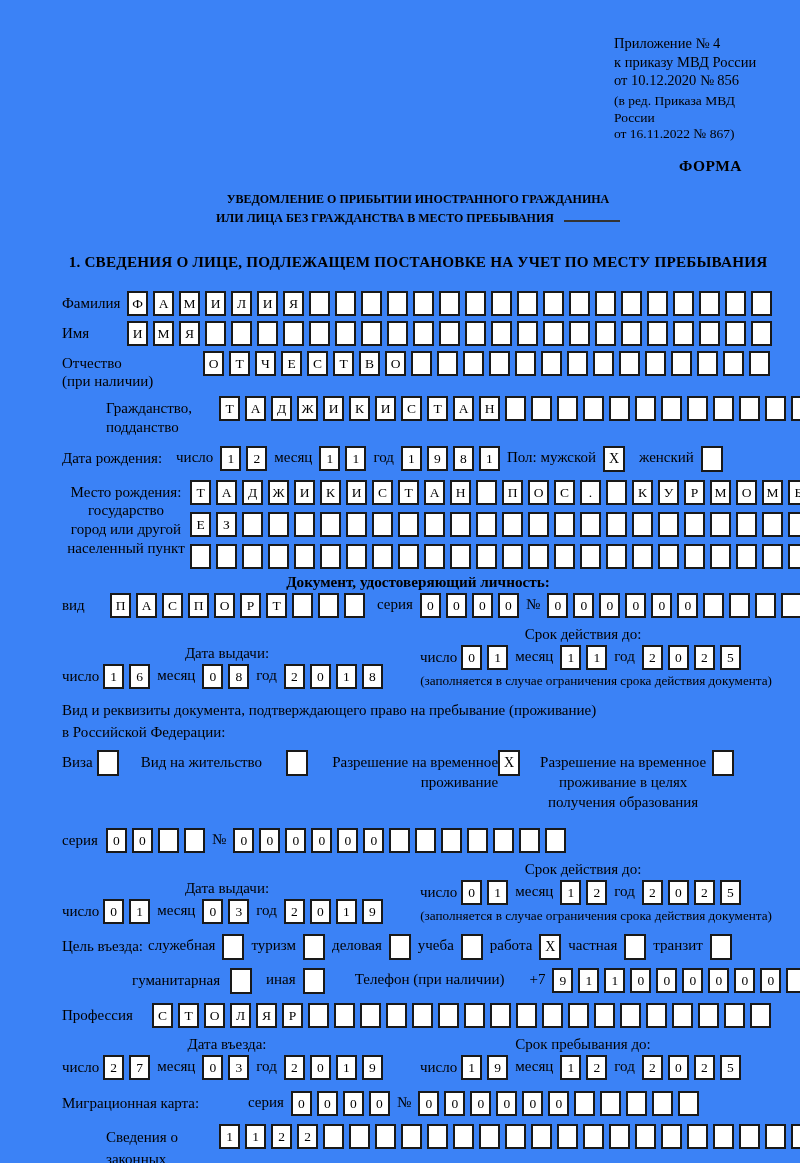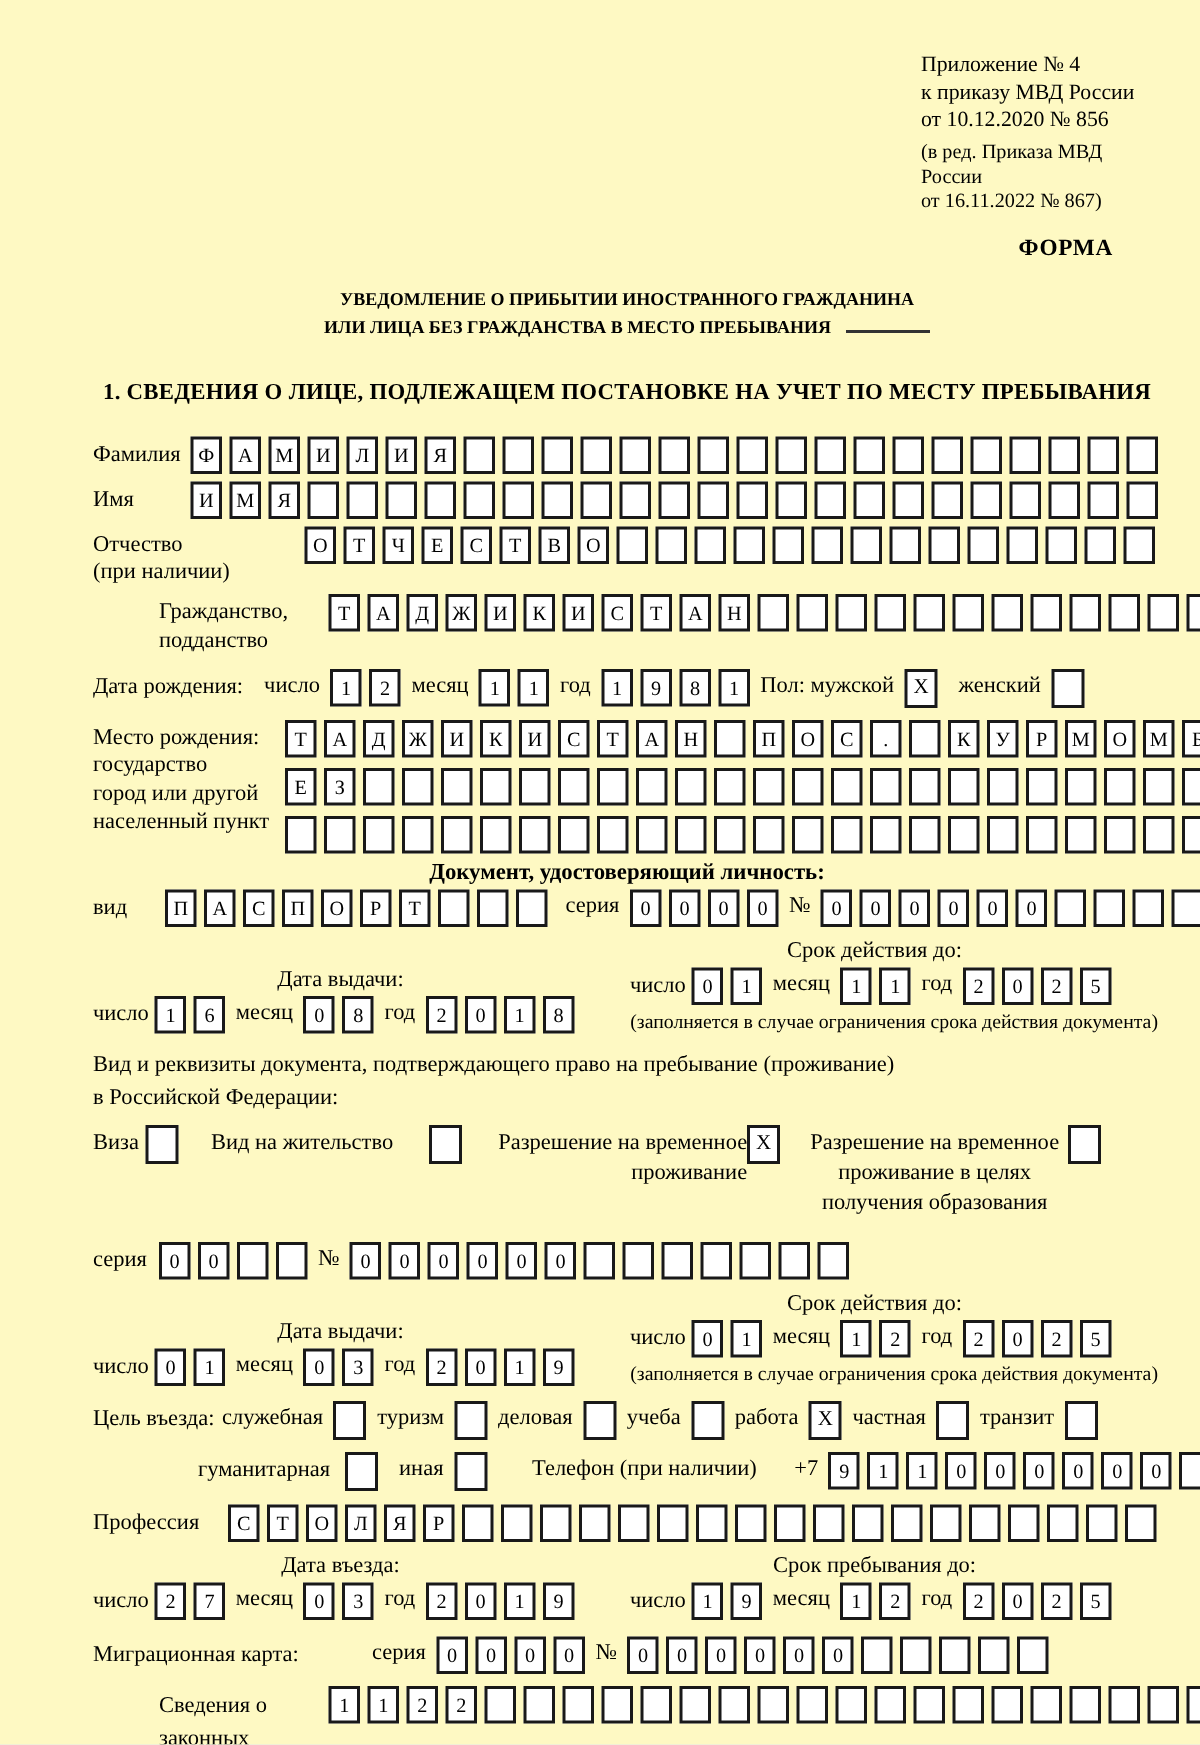--- a/index.html
+++ b/index.html
@@ -1,17 +1,17 @@
 <!DOCTYPE html>
 <html><head>
 <meta charset="utf-8">
 <style>
   html,body{margin:0;padding:0;background:#e8e8e8;}
   .page{
-    width:800px;height:1163px;background:#fef9c3;margin:0 auto;
+    width:800px;height:1163px;background:#3b82f6;margin:0 auto;
     box-sizing:border-box;padding:34px 26px 0 62px;
     font-family:"Liberation Serif","DejaVu Serif",serif;
     font-size:15px;color:#000;overflow:hidden;position:relative;
   }
   .annex{margin-left:552px;line-height:1.28;font-size:14.5px;}
   .annex .sub{font-size:13.5px;margin-top:3px;line-height:1.25;}
   .forma{font-weight:bold;text-align:right;padding-right:32px;margin-top:14px;font-size:15.5px;letter-spacing:.5px;}
   .title{ text-align:center;font-weight:bold;font-size:12px;margin-top:16px;line-height:1.35;}
   .blank-line{display:inline-block;width:56px;border-bottom:2px solid #333;height:13px;margin-left:10px;}
   .sect{ font-weight:bold;font-size:15.2px;margin-top:26px;text-align:center;letter-spacing:.2px;}
@@ -20,21 +20,21 @@
   .lbl{flex:0 0 auto;padding-top:3px;line-height:1.25;}
   .cells{display:flex;gap:5px;flex:0 0 auto;}
   .cell{
     width:17px;height:21px;border:2px solid #191919;flex:0 0 auto;
     text-align:center;line-height:21px;font-size:13.5px;background:#fff;
   }
   .cbox{
     width:18px;height:22px;border:2px solid #191919;flex:0 0 auto;display:inline-block;
     text-align:center;line-height:22px;font-size:14px;background:#fff;
   }
-  .w65{width:65px;} .w113{width:113px;margin-left:44px;} .w141{width:141px;} .w128{width:128px;} .w90{width:90px;}
+  .w65{width:65px;} .w113{width:113px;margin-left:44px;} .w141{width:141px;} .w128{width:128px;text-align:center;} .w90{width:90px;}
   .mini-lbl{padding:3px 7px 0 7px;flex:0 0 auto;}
   .col{display:flex;flex-direction:column;}
   .rowsgap{gap:7px;}
   .center-b{text-align:center;font-weight:bold;margin-top:10px;font-size:15.2px;}
   .dates-pair{display:flex;margin-top:8px;}
   .dgroup{display:flex;flex-direction:column;justify-content:flex-end;}
   .dg-head{text-align:center;font-size:15px;margin-bottom:2px;}
   .dg-row{display:flex;align-items:flex-start;}
   .note{font-size:13.2px;text-align:right;margin-top:3px;padding-right:2px;}
   .intro{margin-top:10px;line-height:1.5;}

